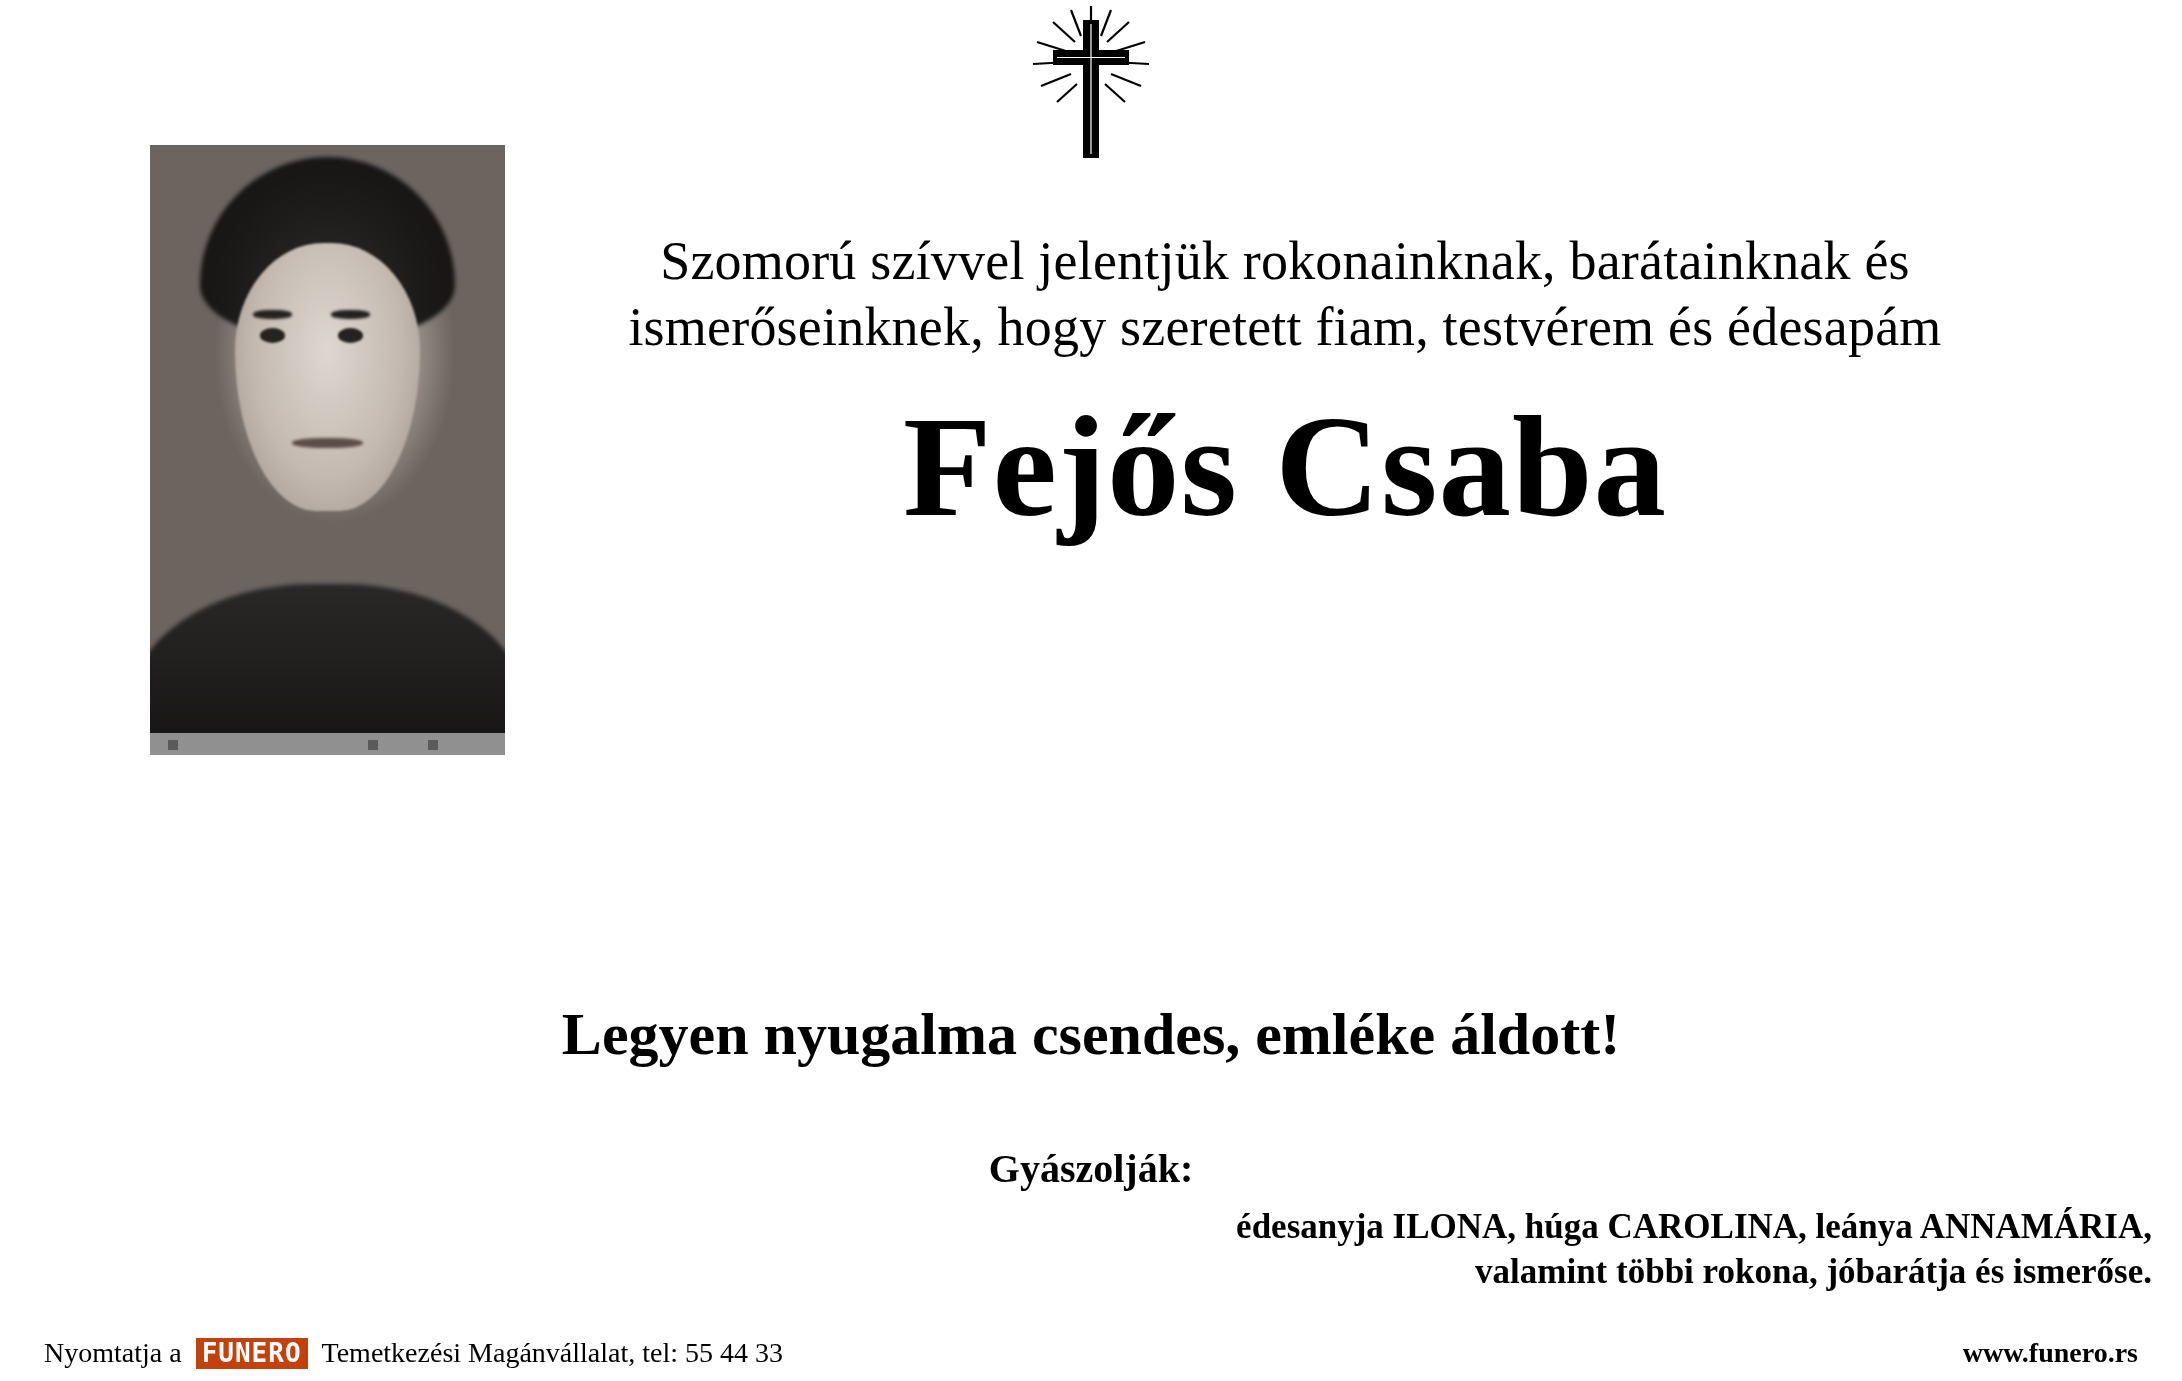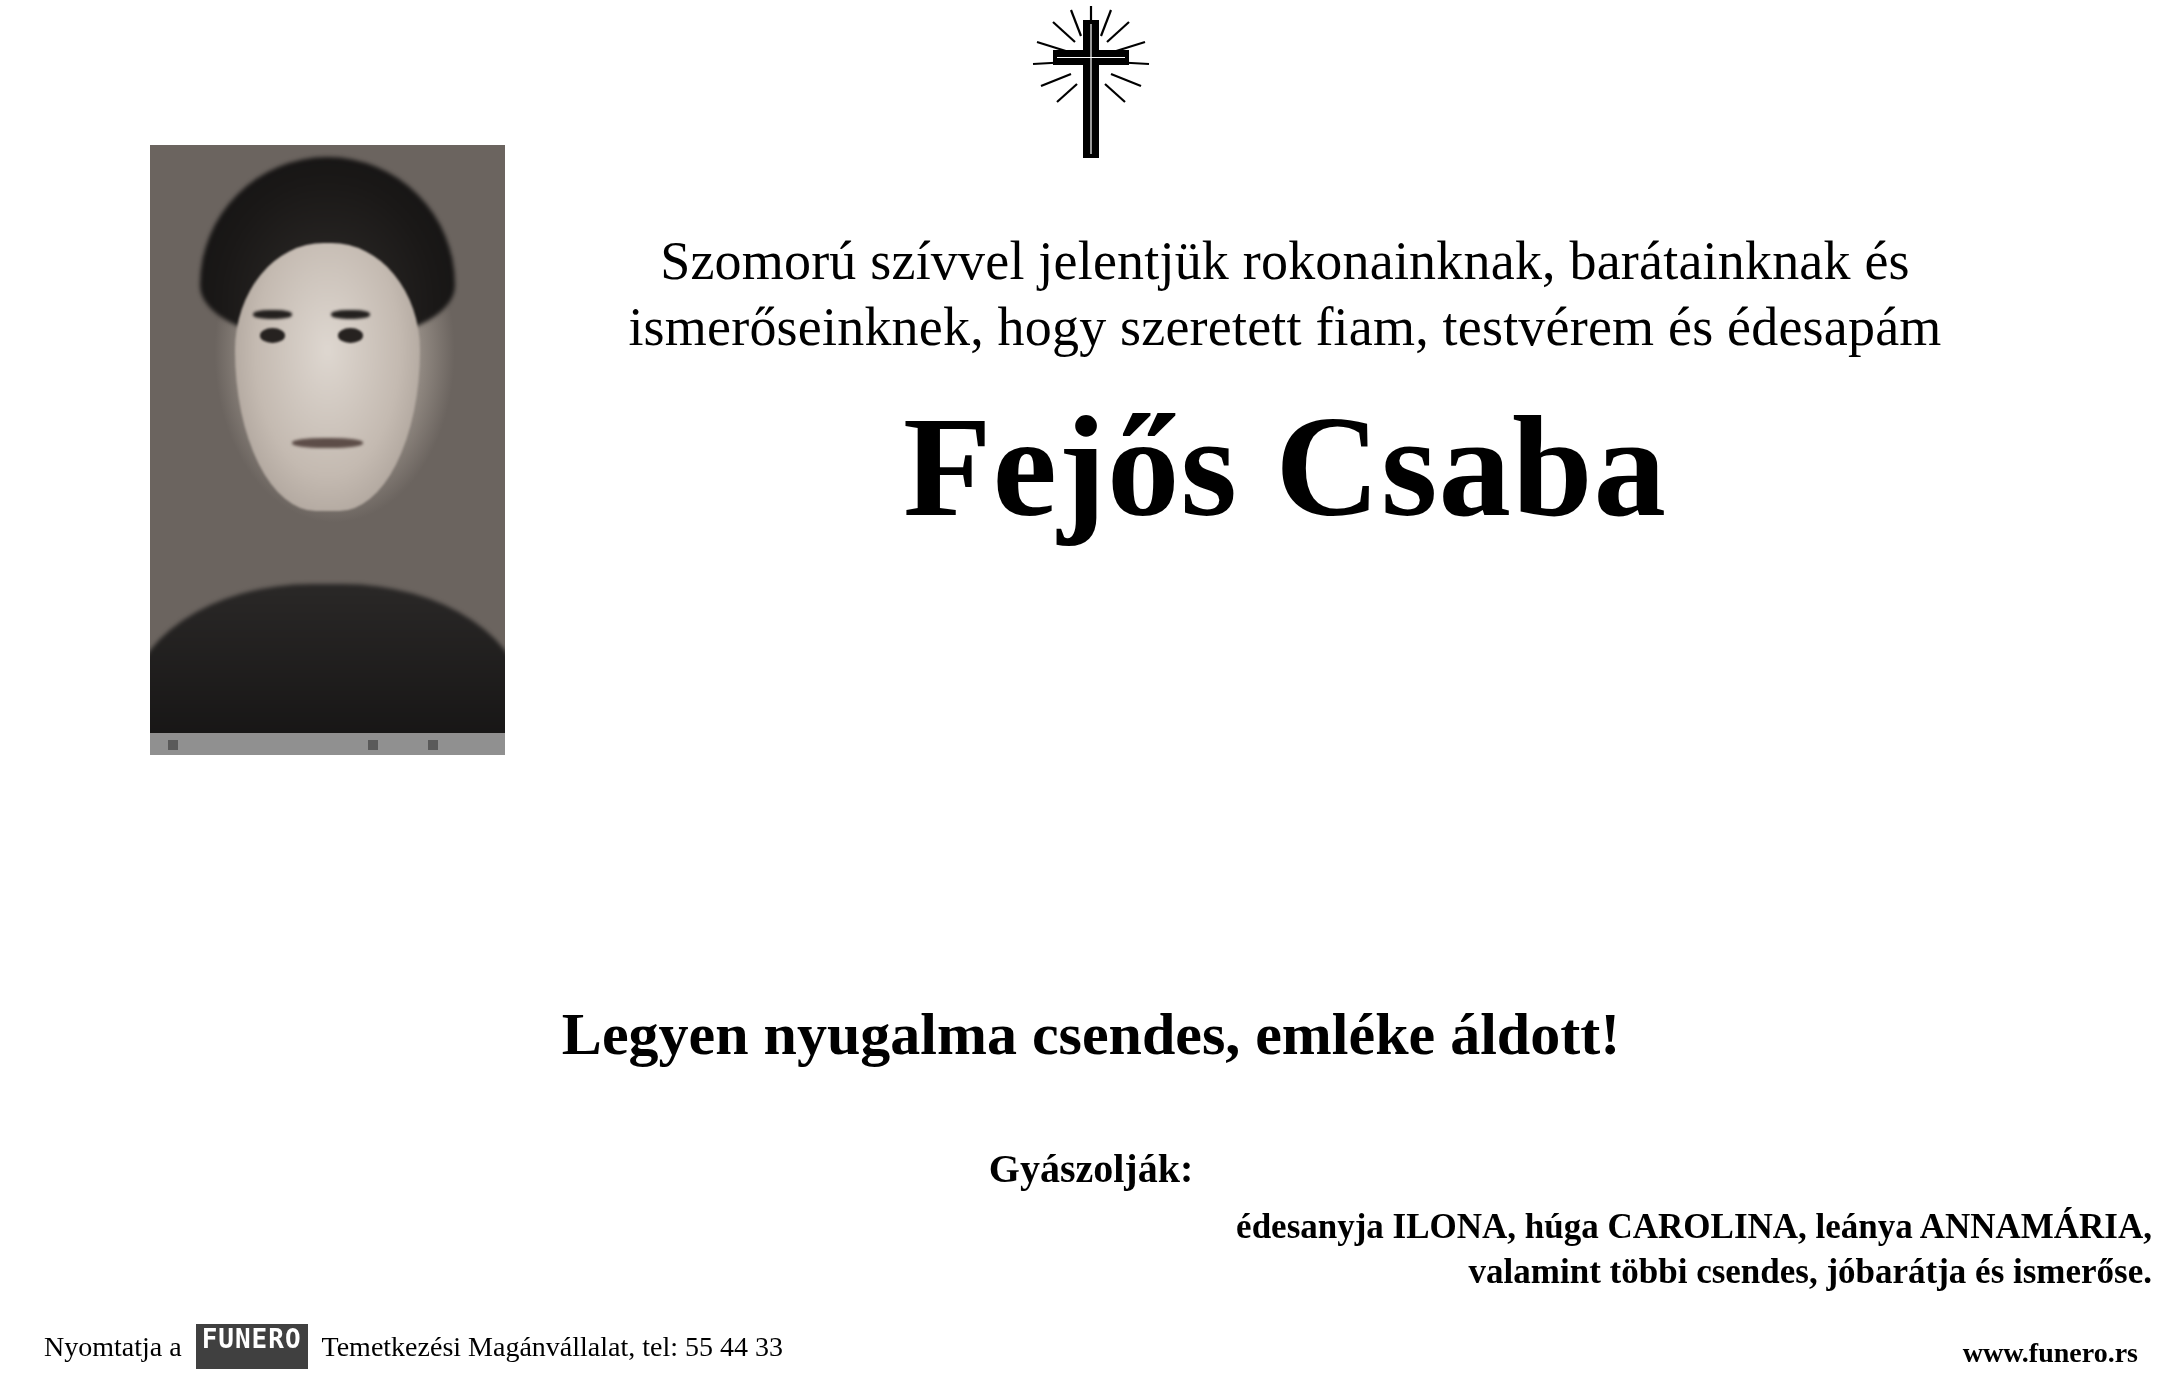--- a/index.html
+++ b/index.html
@@ -223,23 +223,23 @@
     gap: 14px;
     font-size: 28px;
     white-space: nowrap;
     text-align: center;
   }
   .brand {
     font-family: "DejaVu Sans Mono", monospace;
     font-weight: bold;
     font-size: 26px;
     letter-spacing: 1px;
-    background: #404040;
+    background: #c2410c;
     color: #fff;
-    padding: 2px 6px 17px 6px;
+    padding: 2px 6px 3px 6px;
     line-height: 1;
   }
   .footer-right {
     position: absolute;
     right: 44px;
     bottom: 4px;
     font-size: 28px;
     font-weight: bold;
     white-space: nowrap;
   }
@@ -303,21 +303,21 @@
   <div class="name">Fejős Csaba</div>
 
 
 
   <div class="farewell">Legyen nyugalma csendes, emléke áldott!</div>
 
   <div class="mourners-title">Gyászolják:</div>
 
   <div class="mourners">
     <div>édesanyja ILONA, húga CAROLINA, leánya ANNAMÁRIA,</div>
-    <div>valamint többi csendes, jóbarátja és ismerőse.</div>
+    <div>valamint többi rokona, jóbarátja és ismerőse.</div>
   </div>
 
   <div class="footer">
     <div class="footer-left">
       <span>Nyomtatja a</span>
       <span class="brand">FUNERO</span>
       <span>Temetkezési Magánvállalat, tel: 55 44 33</span>
     </div>
     <div class="footer-right">www.funero.rs</div>
   </div>

